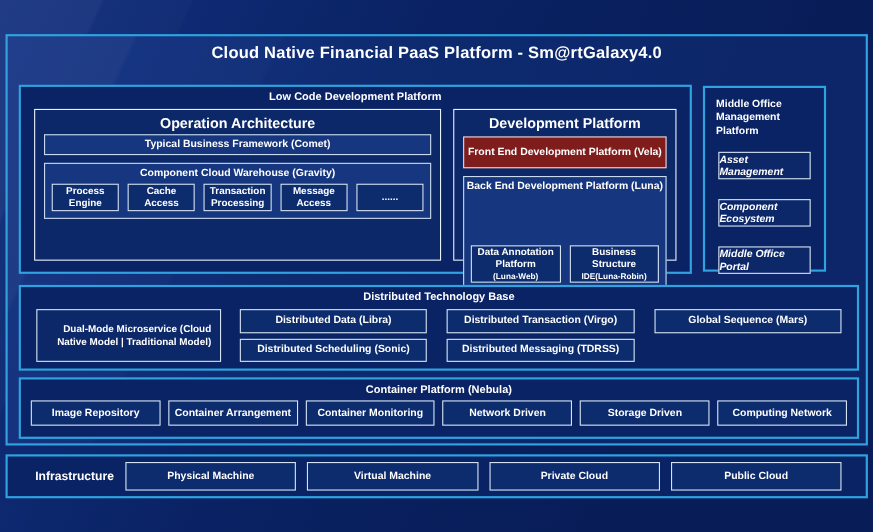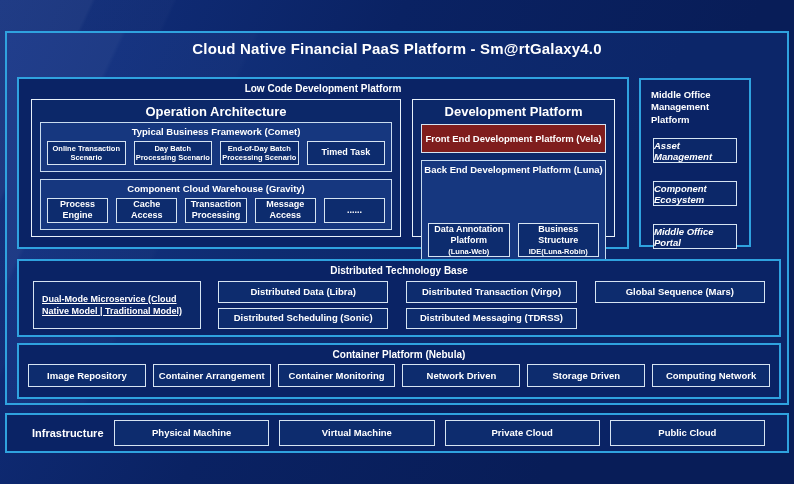--- a/index.html
+++ b/index.html
@@ -94,23 +94,22 @@
     display: flex; align-items: center; justify-content: center;
     font-size: 9.5px;
   }
 
   .dist-content { display: flex; padding: 5px 14px 0 14px; }
   .dual-mode-box {
     width: 168px; height: 48px;
     border: 1px solid #d6e4f2;
     background: #0c2869;
     display: flex; align-items: center; justify-content: center;
-    text-align: left; font-size: 9px; line-height: 1.35;
+    text-align: right; font-size: 9px; line-height: 1.35;
     padding: 2px 8px;
-    text-decoration: underline;
   }
   .dist-grid {
     flex: 1;
     margin-left: 17px;
     display: grid;
     grid-template-columns: 1fr 1fr 1fr;
     gap: 5px 18px;
   }
   .dist-grid .cell { min-height: 21px; }
 
@@ -137,26 +136,20 @@
     <div class="diagram-title">Cloud Native Financial PaaS Platform - Sm@rtGalaxy4.0</div>
 
     <div class="section sec-low-code">
       <div class="section-label">Low Code Development Platform</div>
       <div class="lc-columns">
 
         <div class="arch-box op-arch">
           <div class="arch-title">Operation Architecture</div>
           <div class="sub-box">
             <div class="sub-label">Typical Business Framework (Comet)</div>
-            <div class="sub-items">
-              <div class="cell cell-xs">Online Transaction Scenario</div>
-              <div class="cell cell-xs">Day Batch Processing Scenario</div>
-              <div class="cell cell-xs">End-of-Day Batch Processing Scenario</div>
-              <div class="cell cell-s">Timed Task</div>
-            </div>
           </div>
           <div class="sub-box">
             <div class="sub-label">Component Cloud Warehouse (Gravity)</div>
             <div class="sub-items">
               <div class="cell cell-s">Process Engine</div>
               <div class="cell cell-s">Cache Access</div>
               <div class="cell cell-s">Transaction Processing</div>
               <div class="cell cell-s">Message Access</div>
               <div class="cell cell-s">......</div>
             </div>

